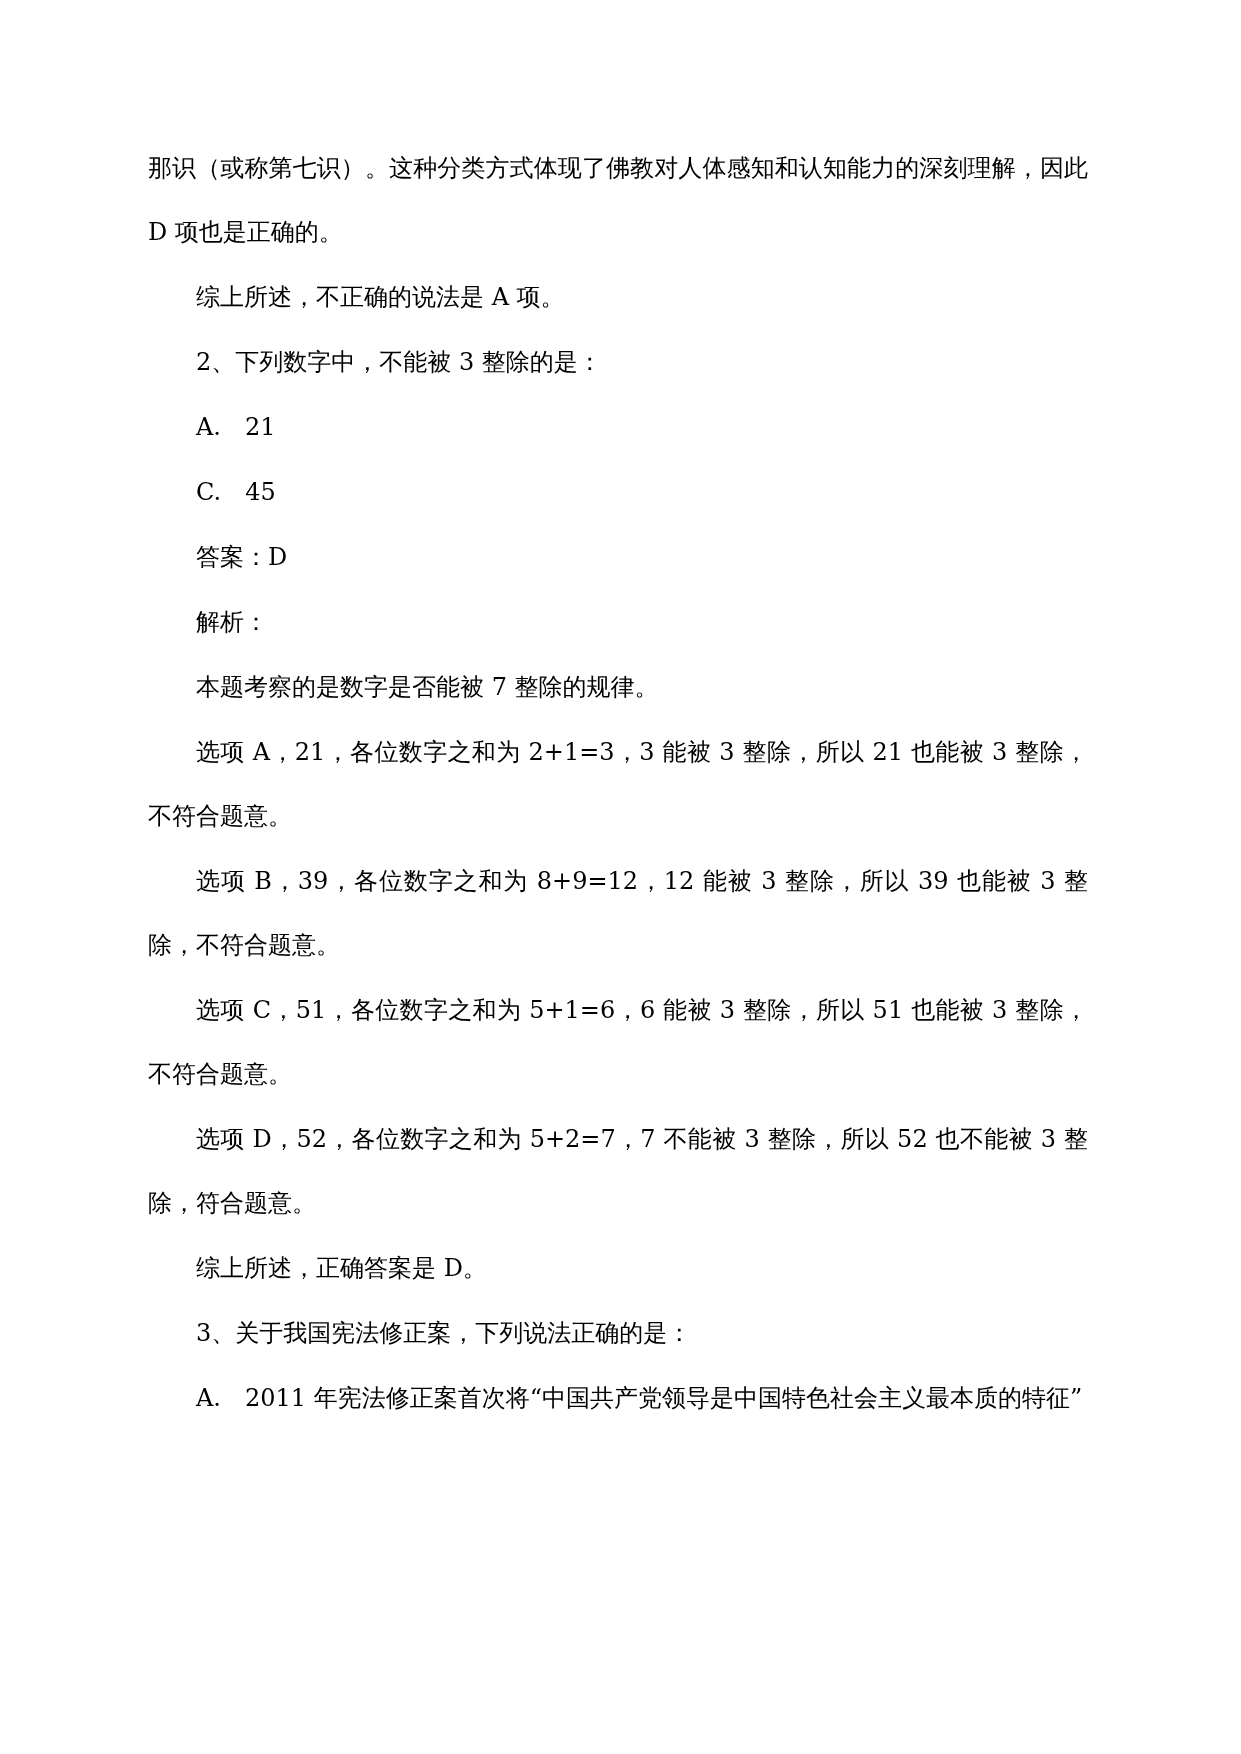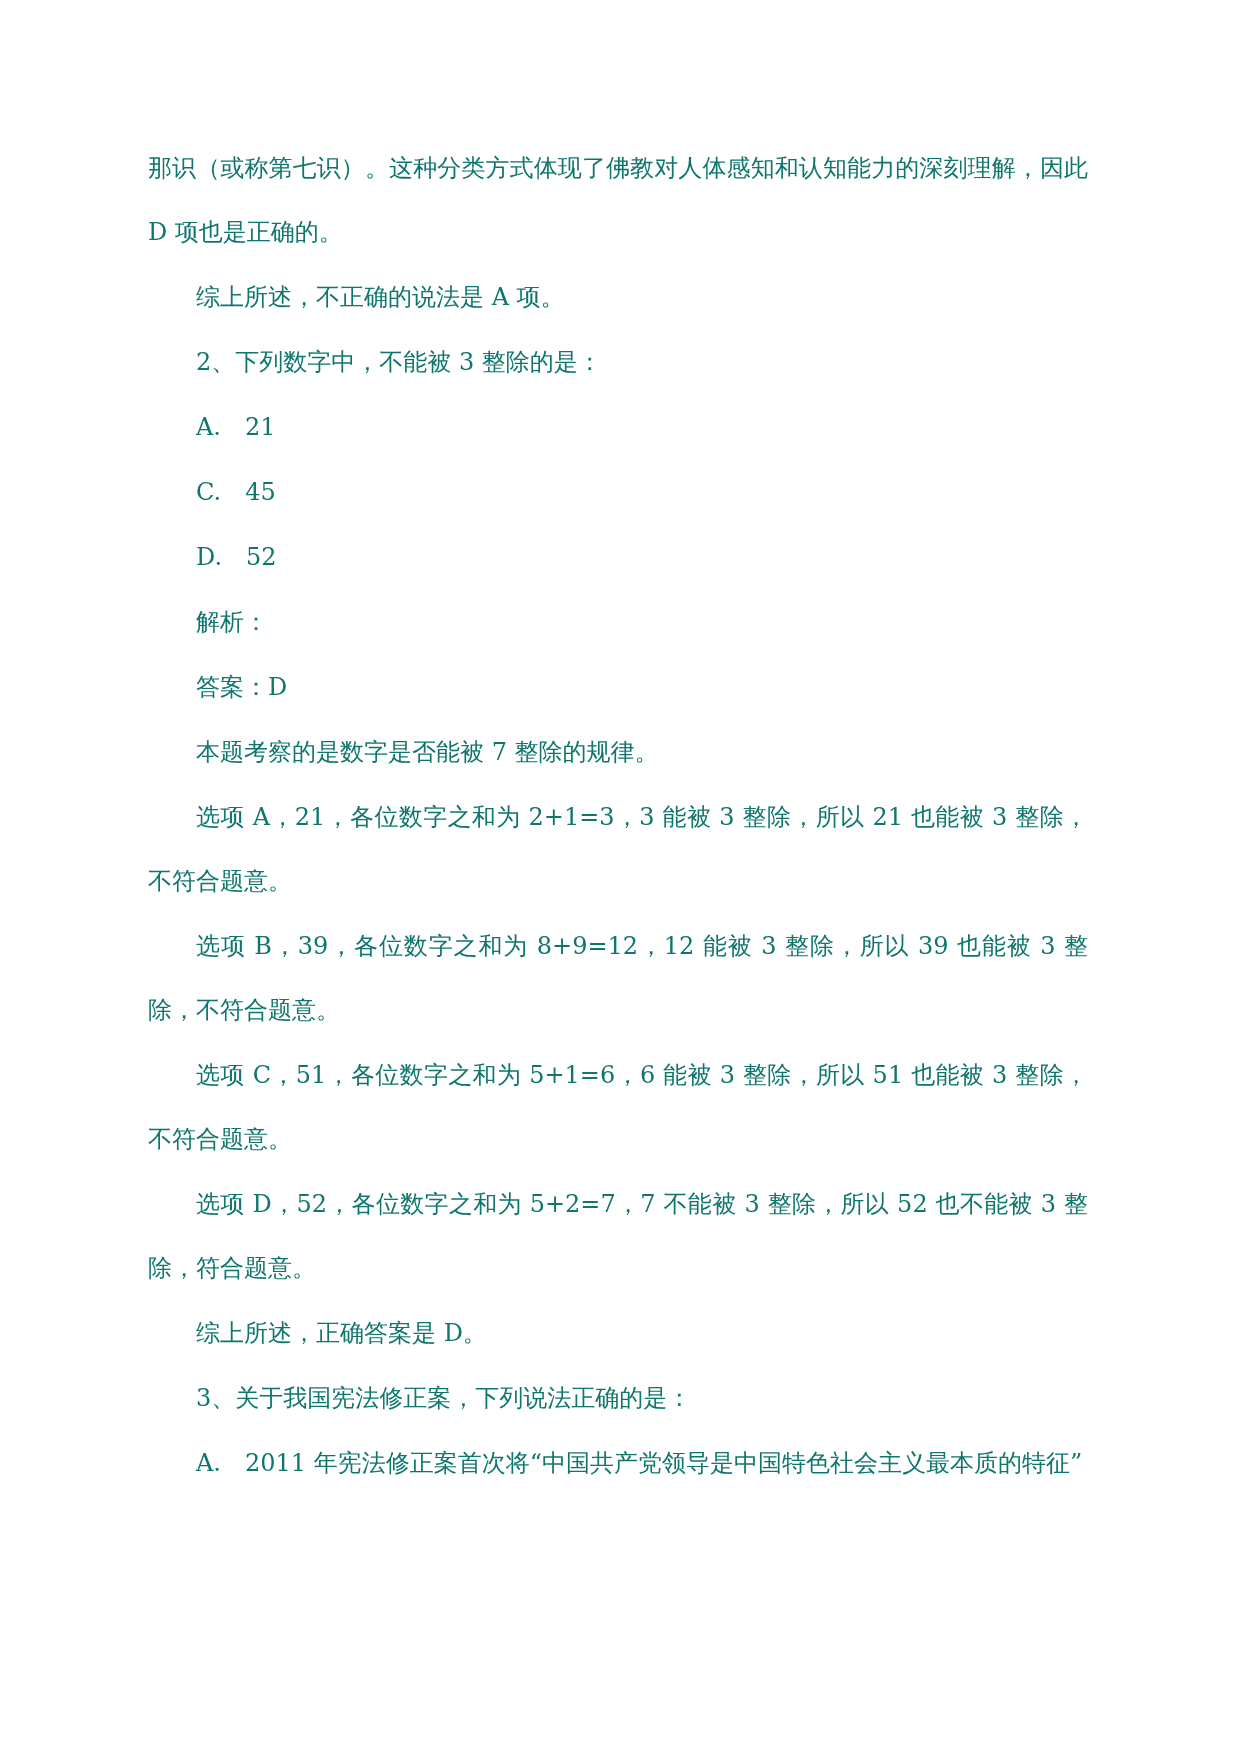--- a/index.html
+++ b/index.html
@@ -31,29 +31,28 @@
     padding: 0;
   }
   p.para.indent {
     text-indent: 2em;
   }
 </style>
 </head>
 <body>
 
 <div class="page" style="background: rgb(255, 255, 255);">
-  <div class="content" style="color: #0f766e;">
+  <div class="content" style="color: #000000;">
       <p class="para">那识（或称第七识）。这种分类方式体现了佛教对人体感知和认知能力的深刻理解，因此 D 项也是正确的。</p>
       <p class="para indent">综上所述，不正确的说法是 A 项。</p>
       <p class="para indent">2、下列数字中，不能被 3 整除的是：</p>
       <p class="para indent">A.　21</p>
       <p class="para indent">C.　45</p>
-      <p class="para indent">D.　52</p>
+      <p class="para indent">答案：D</p>
       <p class="para indent">解析：</p>
-      <p class="para indent">答案：D</p>
       <p class="para indent">本题考察的是数字是否能被 7 整除的规律。</p>
       <p class="para indent">选项 A，21，各位数字之和为 2+1=3，3 能被 3 整除，所以 21 也能被 3 整除，不符合题意。</p>
       <p class="para indent">选项 B，39，各位数字之和为 8+9=12，12 能被 3 整除，所以 39 也能被 3 整除，不符合题意。</p>
       <p class="para indent">选项 C，51，各位数字之和为 5+1=6，6 能被 3 整除，所以 51 也能被 3 整除，不符合题意。</p>
       <p class="para indent">选项 D，52，各位数字之和为 5+2=7，7 不能被 3 整除，所以 52 也不能被 3 整除，符合题意。</p>
       <p class="para indent">综上所述，正确答案是 D。</p>
       <p class="para indent">3、关于我国宪法修正案，下列说法正确的是：</p>
       <p class="para indent">A.　2011 年宪法修正案首次将“中国共产党领导是中国特色社会主义最本质的特征”</p>
     </div>
 </div>

